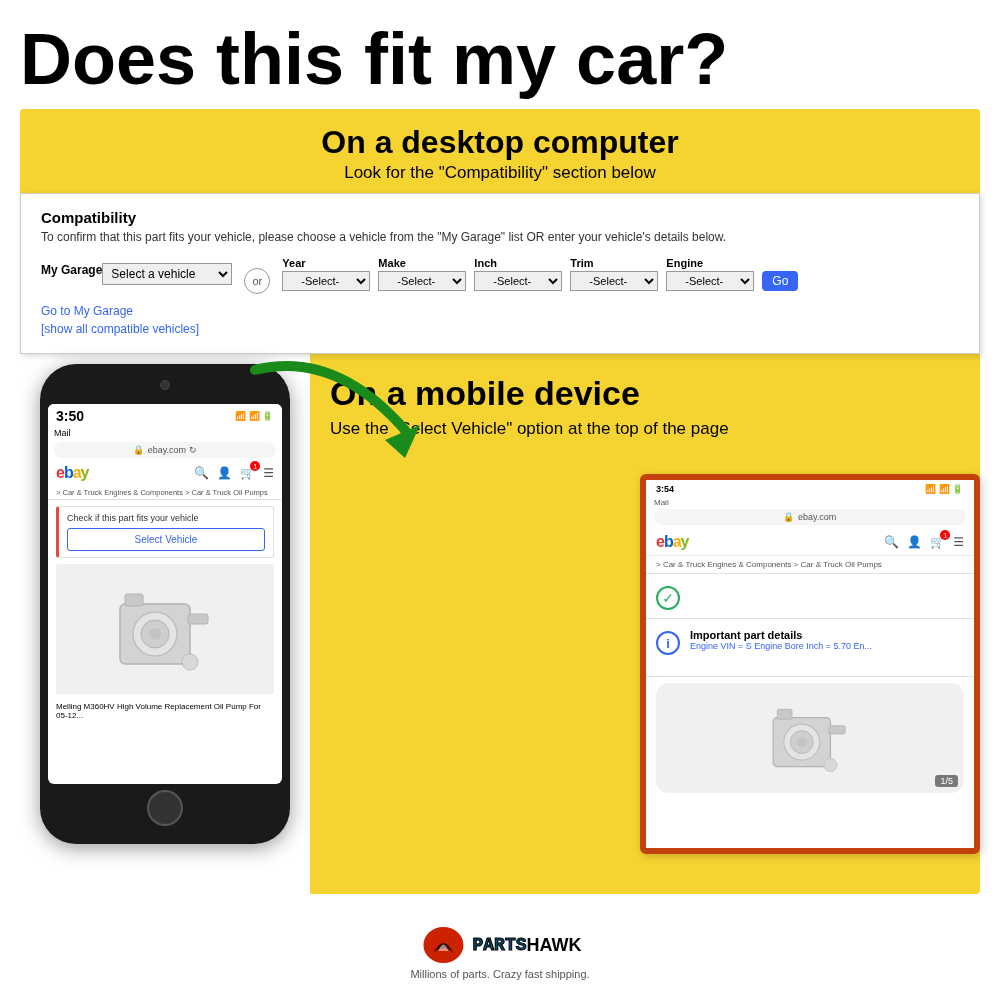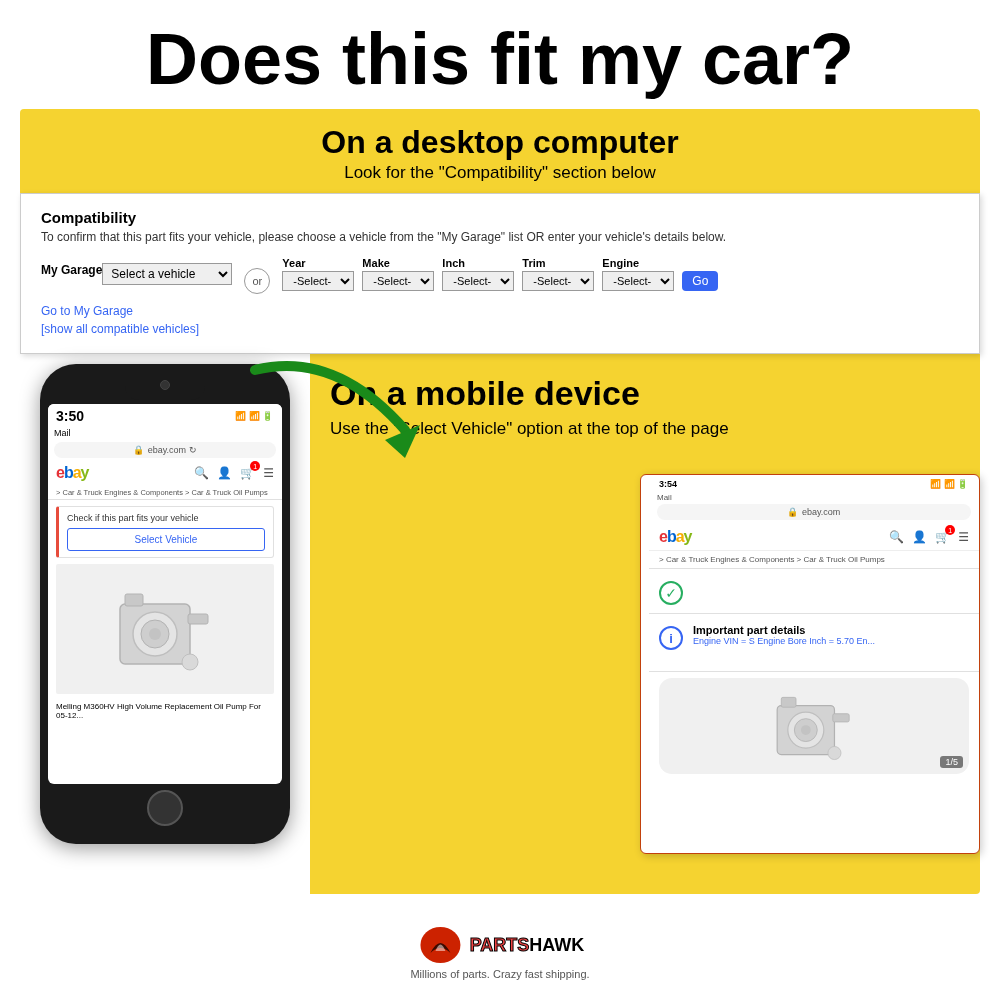--- a/index.html
+++ b/index.html
@@ -10,21 +10,21 @@
       font-family: Arial, sans-serif;
       overflow: hidden;
       position: relative;
     }
 
     
     .main-title {
       font-size: 72px;
       font-weight: 900;
       color: #000;
-      text-align: center;
+      text-align: left;
       padding: 20px 20px 10px;
       line-height: 1.1;
       font-family: Arial Black, Arial, sans-serif;
     }
 
     
     .desktop-section {
       background: #f5d330;
       margin: 0 20px;
       padding: 15px 20px 10px;
@@ -123,21 +123,21 @@
 
     .field-group label {
       font-size: 11px;
       font-weight: bold;
       color: #000;
       margin-bottom: 2px;
     }
 
     .field-group select {
       font-size: 11px;
-      padding: 2px 6px;
+      padding: 2px 14px;
       border: 1px solid #999;
       min-width: 72px;
     }
 
     .go-btn {
       margin-top: 14px;
       background: #3665f3;
       color: #fff;
       border: none;
       padding: 3px 10px;
@@ -382,31 +382,30 @@
       position: absolute;
       left: 235px;
       top: 350px;
       z-index: 10;
       pointer-events: none;
     }
 
     
     .after-screen {
       background: #fff;
-      border: 1px solid #c2410c;
+      border: 6px solid #c2410c;
       border-radius: 6px;
       width: 340px;
       height: 380px;
       overflow: hidden;
       margin-top: 10px;
       box-shadow: 2px 2px 8px rgba(0,0,0,0.2);
       position: absolute;
       right: 0;
       bottom: 40px;
-      padding-left: 8px;
     }
 
     .after-status {
       display: flex;
       justify-content: space-between;
       align-items: center;
       padding: 4px 10px;
       font-size: 9px;
       color: #000;
     }
@@ -516,21 +515,21 @@
       font-weight: bold;
       color: #000;
     }
 
     .important-text p {
       font-size: 9px;
       color: #3665f3;
     }
 
     .after-product-img {
-      height: 96px;
+      height: 110px;
       background: #f0f0f0;
       margin: 6px 10px;
       border-radius: 13px;
       display: flex;
       align-items: center;
       justify-content: center;
       position: relative;
     }
 
     .img-badge {
@@ -771,19 +770,19 @@
   <div class="brand">
 
     <svg width="50" height="45" viewBox="0 0 50 45" xmlns="http://www.w3.org/2000/svg">
       <ellipse cx="25" cy="22" rx="20" ry="18" fill="#cc2200"></ellipse>
 
       <path d="M15,30 Q25,10 35,30 Q25,20 15,30Z" fill="#000" opacity="0.7"></path>
       <path d="M20,28 Q25,15 30,28" fill="#fff" opacity="0.5"></path>
     </svg>
     <div>
       <div style="display:flex; gap:0;">
-        <span style="font-size:18px; font-weight:900; font-family: Liberation Sans, sans-serif; color:#ef4444; -webkit-text-stroke:1px #000;">PARTS</span>
+        <span style="font-size:18px; font-weight:900; font-family: Liberation Mono, monospace; color:#0c4a6e; -webkit-text-stroke:1px #000;">PARTS</span>
         <span style="font-size:18px; font-weight:900; font-family: Arial Black,Arial; color:#000;">HAWK</span>
       </div>
     </div>
   </div>
   <div class="tagline">Millions of parts. Crazy fast shipping.</div>
 </div>
 
 </body></html>

